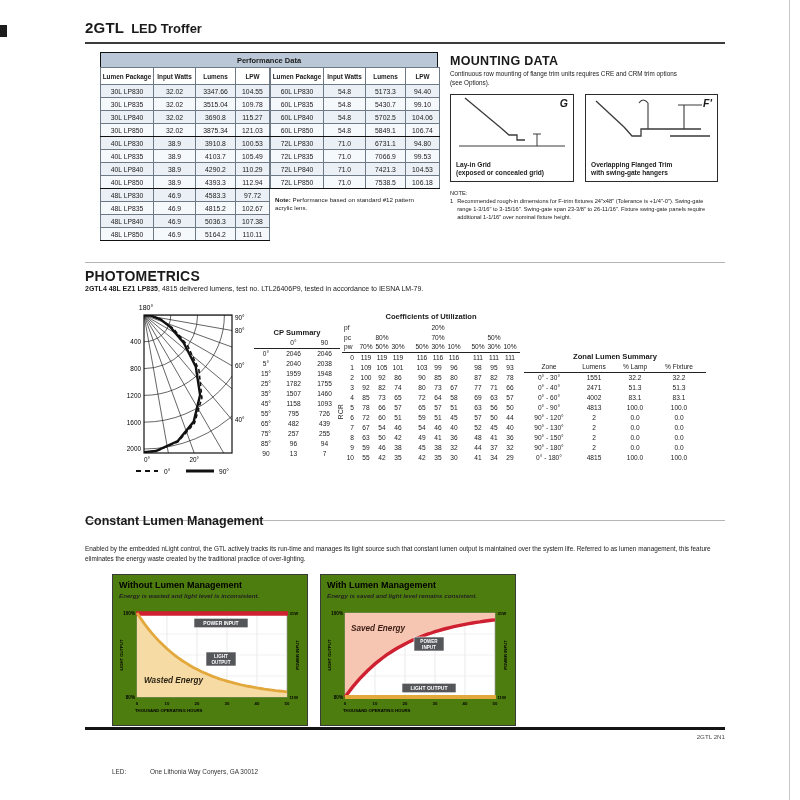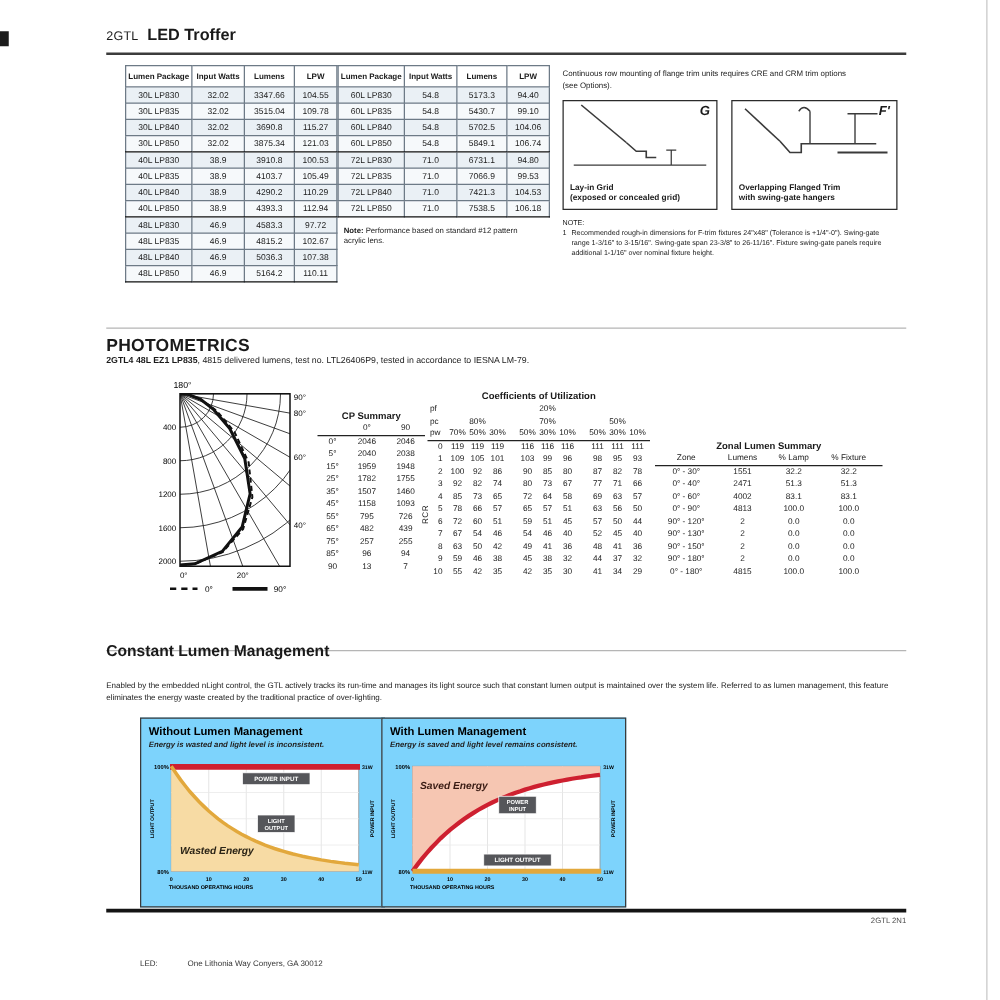--- a/index.html
+++ b/index.html
@@ -2,21 +2,21 @@
 <html><head>
 <meta charset="utf-8">
 <style>
   * { margin:0; padding:0; box-sizing:border-box; }
   html,body { background:#fff; }
   body { font-family:"Liberation Sans", sans-serif; color:#1a1a1a; }
   #page { position:relative; width:800px; height:800px; background:#fff; overflow:hidden; }
   .abs { position:absolute; }
 
   
-  #prod-code { font-size:10px; font-weight:normal; letter-spacing:.2px; }
+  #prod-code { font-size:15px; font-weight:bold; letter-spacing:.2px; }
   #prod-name { font-size:13px; font-weight:bold; margin-left:7px; }
   #head-rule { left:85px; top:42px; width:640px; height:2px; background:#3c3c3c; }
 
   
   #perf { left:100px; top:52px; width:338px; font-size:6.8px; }
   #perf-title { background:#b9c7d6; border:1.5px solid #111; border-bottom:none; text-align:center;
                 font-weight:bold; font-size:7.5px; padding:2.5px 0; }
   #perf-flex { display:flex; }
   table.perf { border-collapse:collapse; width:169px; table-layout:fixed; }
   table.perf th, table.perf td { border:0.7px solid #6d7a86; text-align:center; }
@@ -61,21 +61,21 @@
 
   #zonal { left:524px; top:316px; width:182px;margin-top:36px; }
   .z0{width:50px;} .z1{width:40px;} .z2{width:42px;} .z3{width:46px;}
 
   #cp { left:254px; top:328px; width:86px; }
   .cp0{width:24px;} .cp1{width:31px;} .cp2{width:31px;}
 
   
   #clm-title { font-size:12.5px; font-weight:bold; }
   #clm-body { font-size:6.4px; line-height:1.5; width:640px; }
-  .clm-box { position:absolute; width:196px; height:152px; border:1px solid #3a3a3a; background:#7dd3fc; }
+  .clm-box { position:absolute; width:196px; height:152px; border:1px solid #3a3a3a; background:#4d7c0f; }
 
   
   #foot-rule { left:85px; top:727px; width:640px; height:3px; background:#141414; }
   #foot-ref { left:85px; top:733px; width:640px; text-align:right; font-size:6.2px; color:#4c4c4c; }
   #foot-led { left:112px; top:768px; font-size:6.4px; color:#333; }
   #foot-addr { left:150px; top:768px; font-size:6.4px; color:#333; }
 
   #reg-mark { left:0; top:25px; width:7px; height:12px; background:#1c1c1c; }
   #edge-line { left:789px; top:0; width:1px; height:800px; background:#c7c7c7; }
 </style>
@@ -85,20 +85,21 @@
 <div id="page">
   <div id="reg-mark" class="abs"></div>
   <div id="edge-line" class="abs"></div>
 
   <div class="abs" style="left:85px; top:19px;">
     <span id="prod-code">2GTL</span><span id="prod-name">LED Troffer</span>
   </div>
   <div id="head-rule" class="abs"></div>
 
   <div id="perf" class="abs">
+    <div id="perf-title" style="background: rgb(185, 199, 214);">Performance Data</div>
     <div id="perf-flex">
       <table class="perf">
         <thead>
             <tr>
           <th style="width:53px">Lumen Package</th>
           <th style="width:42px">Input Watts</th>
           <th style="width:40px">Lumens</th>
           <th style="width:34px">LPW</th>
         </tr>
           </thead>
@@ -237,20 +238,21 @@
                 <td>106.18</td>
               </tr>
             </tbody>
         </table>
         <div id="perf-note"><b>Note:</b><span> Performance based on standard #12 pattern acrylic lens.</span></div>
       </div>
     </div>
   </div>
 
   <div id="mount" class="abs">
+    <div id="mount-title" class="sect-title">MOUNTING DATA</div>
     <div id="mount-sub">Continuous row mounting of flange trim units requires CRE and CRM trim options (see Options).</div>
     <div id="mount-diagrams">
       <div class="mbox" style="width:124px">
         <span class="tag">G</span>
         <svg width="120" height="60" viewBox="0 0 120 60">
           <g fill="none" stroke="#3a3a3a" stroke-width="1.3">
             <path d="M14,3 L50,33"></path>
             <path d="M50,33 l8,7 h8 v5 h8"></path>
             <path d="M8,51 H114" stroke-width="1"></path>
             <path d="M86,39 V51 M82,39 h8" stroke-width="1"></path>
@@ -766,21 +768,21 @@
         <text x="10" y="80" font-size="4.2" font-weight="bold" text-anchor="middle" font-family="Liberation Sans, sans-serif" transform="rotate(-90 10 80)">LIGHT OUTPUT</text>
         <text x="186" y="80" font-size="4.2" font-weight="bold" text-anchor="middle" font-family="Liberation Sans, sans-serif" transform="rotate(-90 186 80)">POWER INPUT</text>
         <rect x="81" y="43.25" width="54" height="9.5" fill="#55565a" stroke="#fff" stroke-width="0.6"></rect>
         <text x="108" y="49.85" font-size="5" font-weight="bold" fill="#fff" text-anchor="middle" font-family="Liberation Sans, sans-serif">POWER INPUT</text>
         <rect x="93" y="77" width="30" height="14" fill="#55565a" stroke="#fff" stroke-width="0.6"></rect>
         <text x="108" y="83" font-size="4.6" font-weight="bold" fill="#fff" text-anchor="middle" font-family="Liberation Sans, sans-serif">LIGHT</text>
         <text x="108" y="89" font-size="4.6" font-weight="bold" fill="#fff" text-anchor="middle" font-family="Liberation Sans, sans-serif">OUTPUT</text>
         <text x="31" y="108" font-size="8.2" font-weight="bold" font-style="italic" fill="#2b2416" font-family="Liberation Sans, sans-serif">Wasted Energy</text>
       </svg>
   </div>
-  <div class="clm-box" style="left:305px; top:574px">
+  <div class="clm-box" style="left:320px; top:574px">
     <svg id="clm1" width="194" height="150" viewBox="0 0 194 150">
         <text x="6" y="13" font-size="9" font-weight="bold" font-family="Liberation Sans, sans-serif">With Lumen Management</text>
         <text x="6" y="22.5" font-size="6.2" font-style="italic" font-weight="bold" font-family="Liberation Sans, sans-serif" fill="#222">Energy is saved and light level remains consistent.</text>
         <rect x="24" y="38" width="150" height="84" fill="#fff" stroke="#9a9a9a" stroke-width="0.7"></rect>
         <line x1="54" y1="38" x2="54" y2="122" stroke="#dcdcdc" stroke-width="0.6"></line>
         <line x1="84" y1="38" x2="84" y2="122" stroke="#dcdcdc" stroke-width="0.6"></line>
         <line x1="114" y1="38" x2="114" y2="122" stroke="#dcdcdc" stroke-width="0.6"></line>
         <line x1="144" y1="38" x2="144" y2="122" stroke="#dcdcdc" stroke-width="0.6"></line>
         <line x1="24" y1="59" x2="174" y2="59" stroke="#e8e8e8" stroke-width="0.6"></line>
         <line x1="24" y1="80" x2="174" y2="80" stroke="#e8e8e8" stroke-width="0.6"></line>

